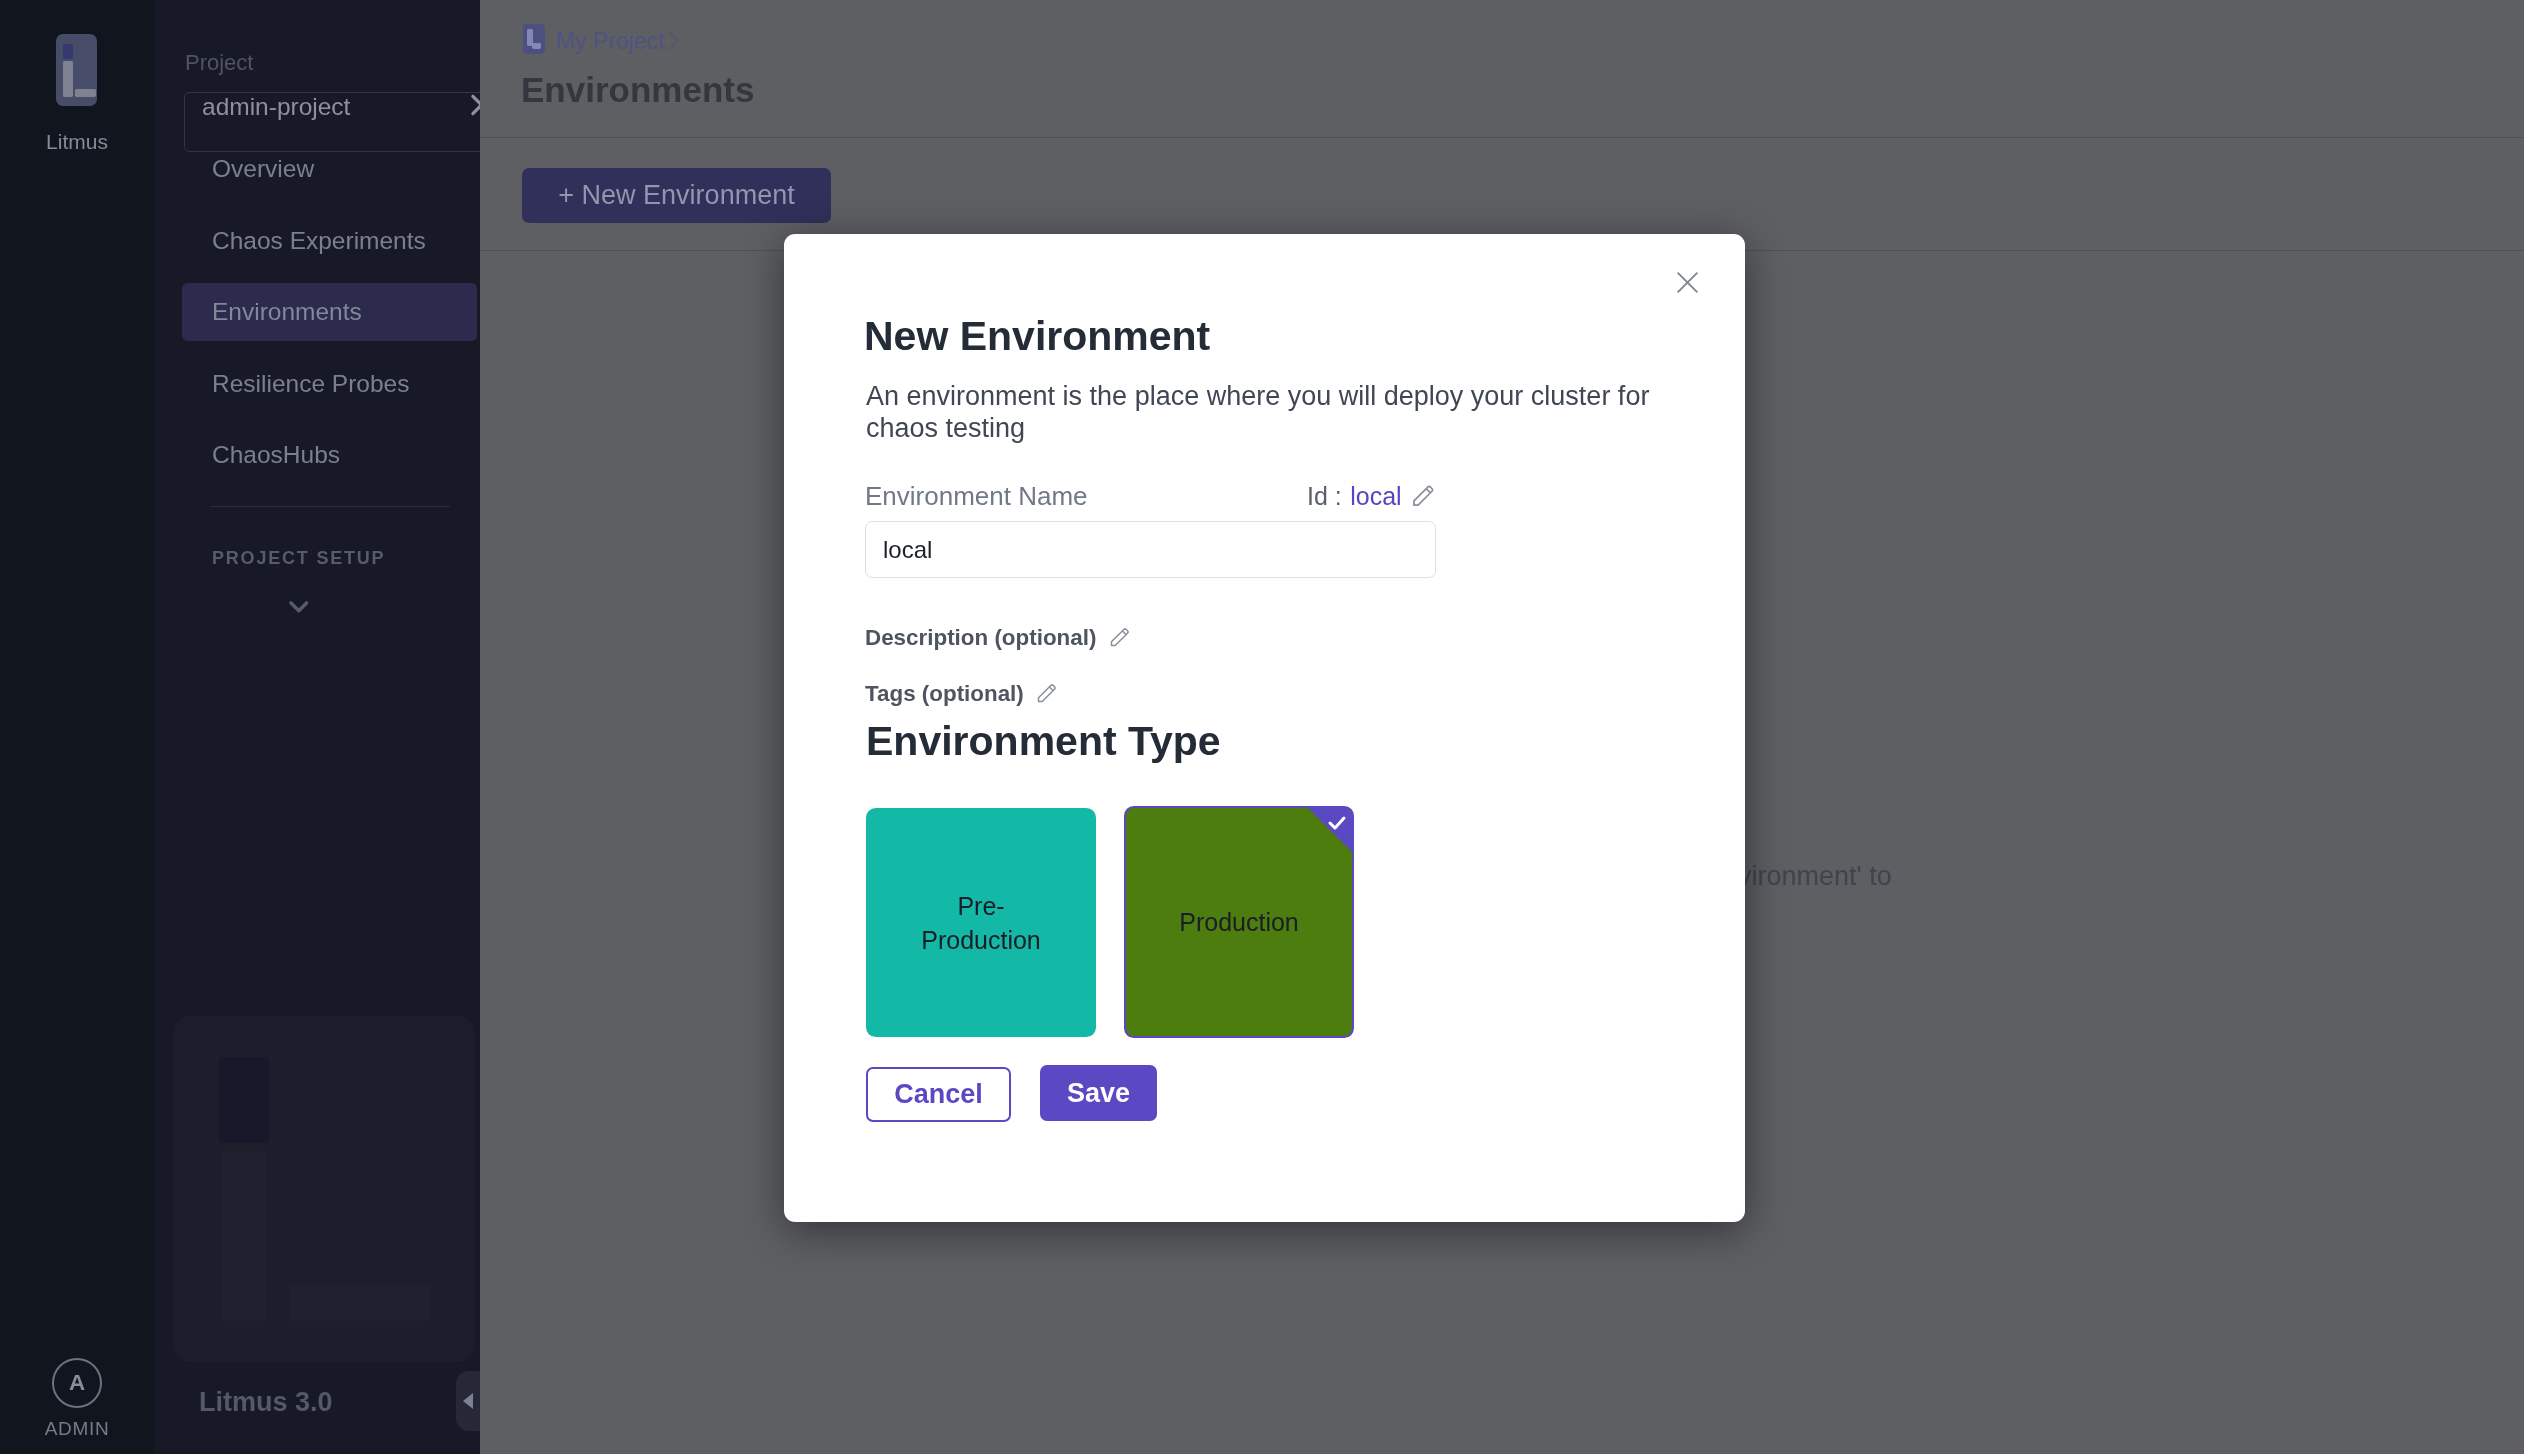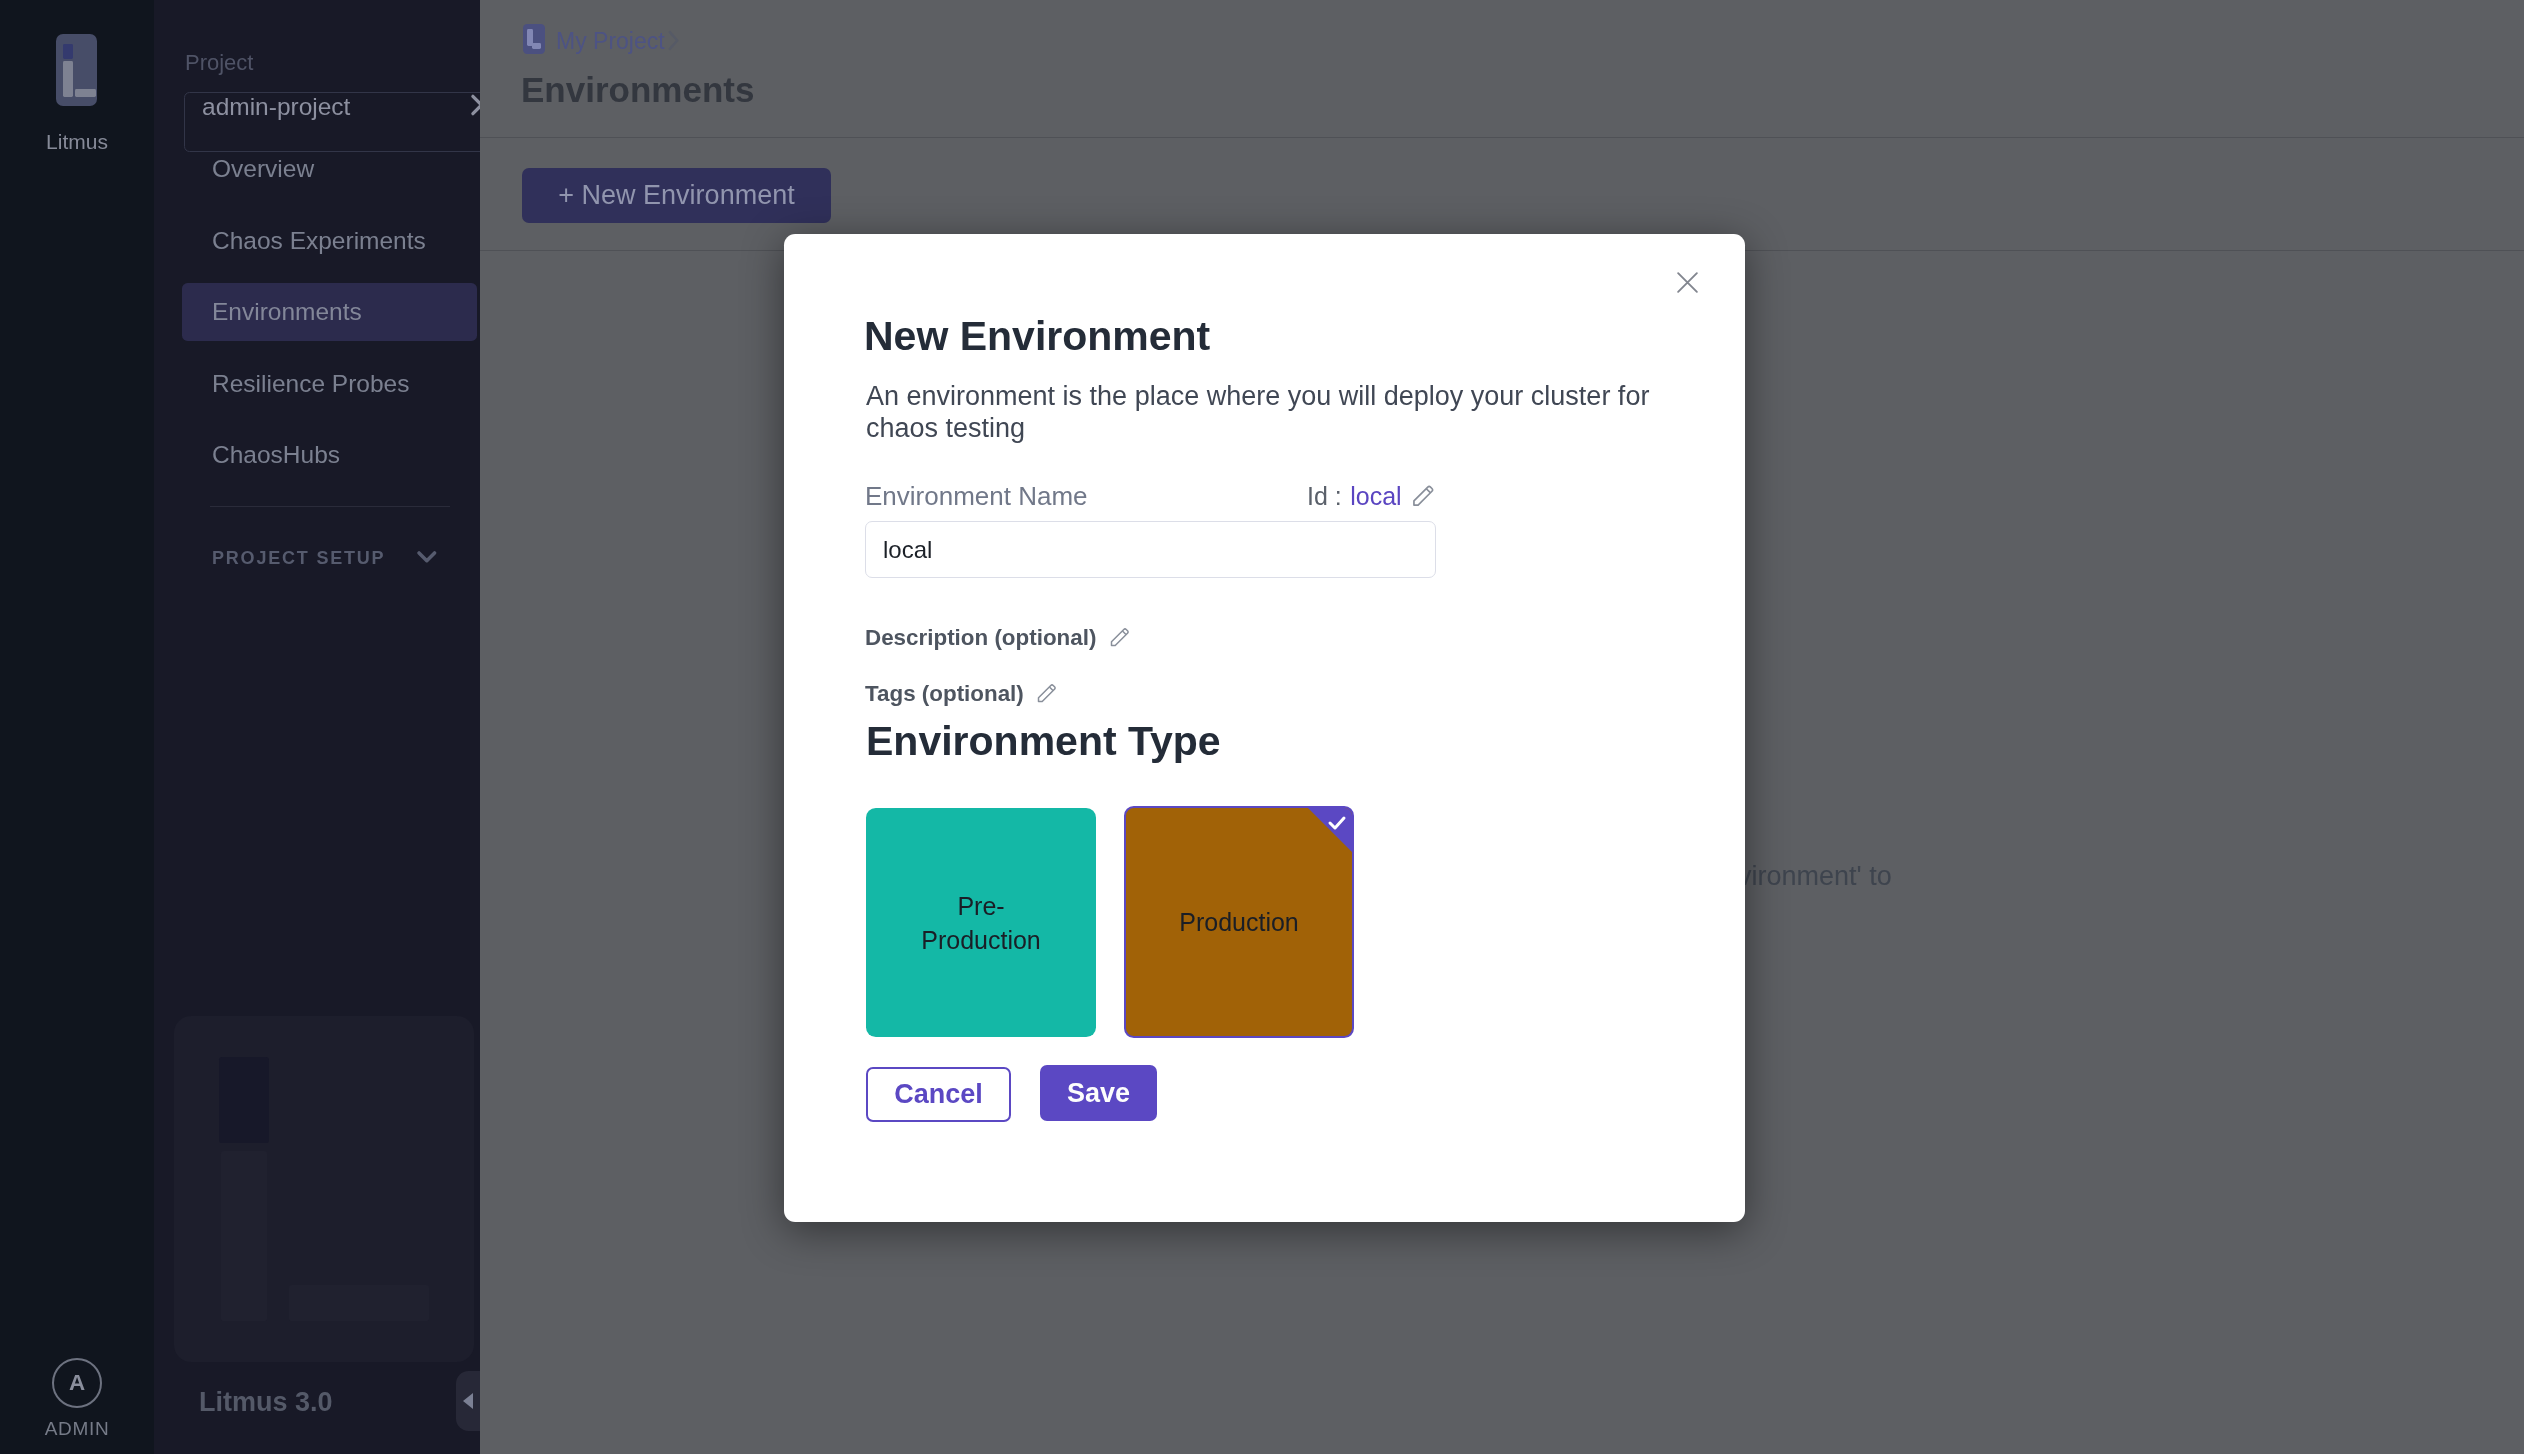--- a/index.html
+++ b/index.html
@@ -21,21 +21,21 @@
   .nav{position:absolute;left:154px;top:0;width:326px;height:1455px;background:#181927;}
   .proj-label{position:absolute;left:31px;top:50px;font-size:22px;color:#4f5366;}
   .proj-select{position:absolute;left:30px;top:92px;width:316px;height:60px;border:1.4px solid #323548;border-radius:5.6px;
                display:flex;align-items:flex-start;justify-content:space-between;padding:0 14px 0 17px;cursor:pointer;}
   .proj-select .txt{font-size:24.5px;color:#8d90a0;}
   .nav-item{position:absolute;left:0;width:326px;height:58px;display:flex;align-items:center;padding-left:58px;
             font-size:24.5px;color:#7b8090;cursor:pointer;}
   .nav-hl{position:absolute;left:28px;top:283px;width:295px;height:58px;background:#2c2b4d;border-radius:5.6px;}
   .nav-item.active{color:#838799;}
   .nav-div{position:absolute;left:56px;top:506px;width:240px;height:1.4px;background:#2a2b3a;}
-  .psetup{position:absolute;left:58px;top:548px;display:flex;align-items:center;gap:32px;cursor:pointer;}
+  .psetup{position:absolute;left:58px;top:548px;display:flex;align-items:center;gap:32px;cursor:pointer;flex-direction:column;}
   .psetup .lbl{font-size:18px;letter-spacing:1.8px;color:#565b6e;font-weight:bold;}
   .watermark{position:absolute;left:19.6px;top:1016px;width:300px;height:346px;background:#1d1e2c;border-radius:17px;}
   .watermark .b1{position:absolute;left:45px;top:41px;width:50px;height:86px;background:#171829;border-radius:2.8px;}
   .watermark .b2{position:absolute;left:47px;top:135px;width:46px;height:170px;background:#20212f;border-radius:2.8px;}
   .watermark .b3{position:absolute;left:115px;top:269px;width:140px;height:36px;background:#20212f;border-radius:2.8px;}
   .version{position:absolute;left:45px;top:1387px;font-size:27px;font-weight:bold;color:#545968;}
   .collapse-tab{position:absolute;left:302px;top:1371px;width:24.5px;height:60px;background:#272837;
                 border-radius:12.6px 0 0 12.6px;display:flex;align-items:center;justify-content:center;cursor:pointer;}
   .collapse-tab .tri{width:0;height:0;border-top:8.4px solid transparent;border-bottom:8.4px solid transparent;border-right:10.5px solid #7b8094;}
 
@@ -65,21 +65,21 @@
   .id-prefix{font-size:25px;color:#5a606a;}
   .id-value{font-size:25px;color:#5a45c1;}
   .name-input{position:absolute;left:81px;top:287px;width:571px;height:57px;border:1.4px solid #dcdee8;border-radius:7px;
               padding:0 0 0 17px;font-size:24px;color:#1c2128;background:#fff;outline:none;}
   .opt-row{position:absolute;left:81px;display:flex;align-items:center;gap:11.2px;}
   .opt-row .lbl{font-size:22.4px;font-weight:bold;color:#4e5560;}
   .m-heading{position:absolute;left:82px;top:484px;font-size:41px;font-weight:bold;color:#242c38;}
   .type-card{position:absolute;top:574px;width:230px;height:229px;border-radius:9.8px;display:flex;align-items:center;
              justify-content:center;text-align:center;cursor:pointer;overflow:hidden;}
   .card-pre{left:82px;background:#14b8a6;}
-  .card-prod{left:340px;top:572px;height:232px;background:#a16207;border:2.1px solid #5b48c3;}
+  .card-prod{left:340px;top:572px;height:232px;background:#4d7c0f;border:2.1px solid #5b48c3;}
   .type-card .lbl{width:126px;font-size:25px;line-height:34px;color:#1a1e26;}
   .corner{position:absolute;right:-0.7px;top:-0.7px;}
   .corner-check{position:absolute;right:3.5px;top:2.8px;}
   .cancel-btn{position:absolute;left:82px;top:833px;width:145px;height:55px;border:2.1px solid #5b48c3;border-radius:7px;
               background:#fff;display:flex;align-items:center;justify-content:center;font-size:27px;font-weight:bold;color:#5b48c3;cursor:pointer;}
   .save-btn{position:absolute;left:256px;top:831px;width:117px;height:56px;border-radius:7px;background:#5b48c3;
             display:flex;align-items:center;justify-content:center;font-size:27px;font-weight:bold;color:#fdfdfd;cursor:pointer;}
 </style>
 </head>
 <body>

